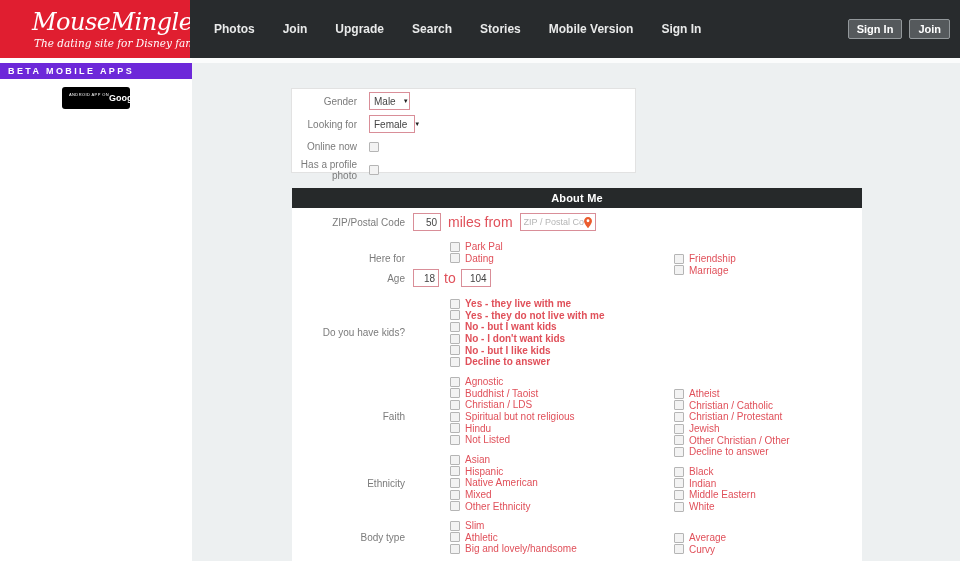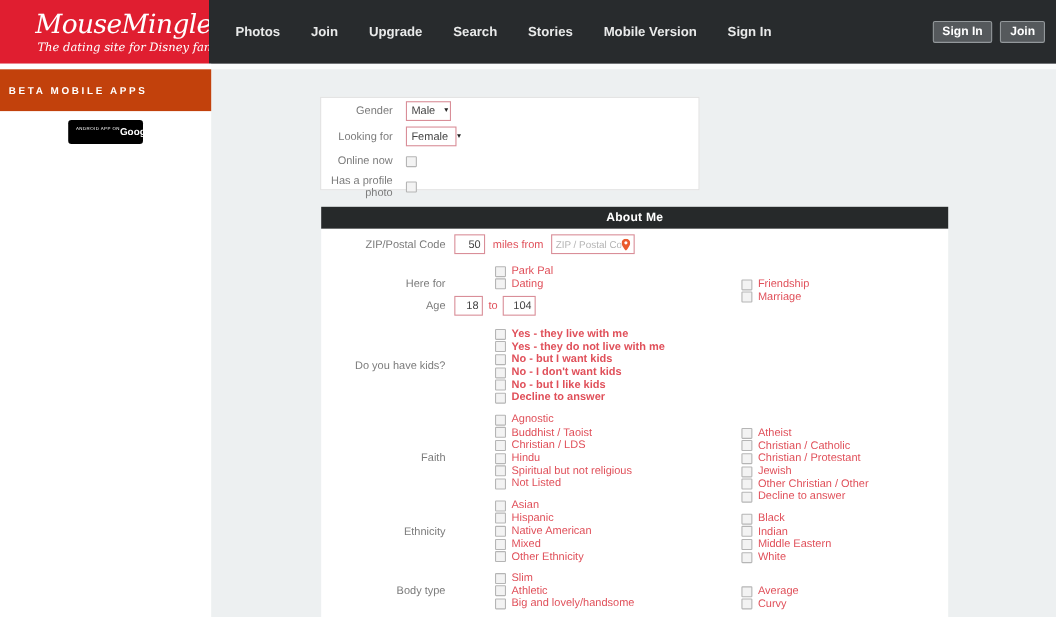--- a/index.html
+++ b/index.html
@@ -17,21 +17,21 @@
   .logo-tag{position:absolute;left:34px;top:37px;font-family:"DejaVu Serif",serif;font-style:italic;font-size:10.5px;white-space:nowrap;}
   .nav{position:absolute;left:190px;top:0;width:770px;height:58px;background:#282b2d;display:flex;align-items:center;}
   .nav-items{display:flex;align-items:center;margin-left:10px;}
   .nav-item{color:#e9eaea;font-size:12px;font-weight:bold;padding:0 14px;cursor:pointer;white-space:nowrap;}
   .nav-buttons{position:absolute;right:10px;top:0;height:58px;display:flex;align-items:center;gap:7px;}
   .nav-btn{background:#55595c;border:1px solid #93989b;border-radius:2px;color:#fff;font-size:11px;font-weight:bold;padding:3px 8px;cursor:pointer;font-family:"Liberation Sans",sans-serif;}
   
   .top-strip{position:absolute;left:0;top:58px;width:960px;height:5px;background:#fbfcfc;}
   
   .sidebar{position:absolute;left:0;top:58px;width:192px;height:503px;background:#ffffff;}
-  .beta-bar{margin-top:5px;height:38px;background:#c2410c;color:#fff;font-size:9px;font-weight:bold;letter-spacing:2.4px;display:flex;align-items:center;padding-left:8px;}
+  .beta-bar{margin-top:5px;height:16px;background:#6d28d9;color:#fff;font-size:9px;font-weight:bold;letter-spacing:2.4px;display:flex;align-items:center;padding-left:8px;}
   .gp-badge{width:68px;height:22px;background:#000;border-radius:3px;margin:8px auto 0 auto;display:flex;align-items:center;padding:0 5px 0 4px;box-sizing:border-box;cursor:pointer;}
   .gp-text{margin-left:3px;display:flex;flex-direction:row;line-height:1;}
   .gp-line1{color:#fff;font-size:4px;letter-spacing:.4px;white-space:nowrap;}
   .gp-line2{color:#fff;font-size:9px;font-weight:bold;white-space:nowrap;margin-top:1px;}
   
   .filter-box{position:absolute;left:291px;top:88px;width:345px;height:85px;background:#fff;border:1px solid #e2e2e2;box-sizing:border-box;padding-left:32px;}
   .fb-row{position:absolute;left:0;width:100%;display:flex;align-items:center;}
   .flabel{width:65px;text-align:right;font-size:10px;color:#7b7b7b;flex-shrink:0;}
   .sel{margin-left:12px;border:1px solid #d98e98;background:#fff;height:18px;display:flex;align-items:center;justify-content:space-between;padding:0 4px;font-size:10px;color:#444;box-sizing:border-box;cursor:pointer;}
   .sel .arrow{font-size:6px;color:#222;margin-left:7px;}
@@ -43,21 +43,21 @@
   .grp{position:absolute;left:0;width:100%;display:flex;}
   .glabel{width:113px;text-align:right;font-size:10px;color:#7b7b7b;flex-shrink:0;align-self:center;}
   .gcontent{margin-left:8px;flex:1;display:flex;}
   .col{display:flex;flex-direction:column;}
   .col1{width:224px;}
   .col2{flex:1;margin-top:12px;}
   .opt{display:flex;align-items:center;height:11.6px;cursor:pointer;padding-left:37px;}
   .opt .cbx{margin-right:5px;}
   .olabel{font-size:10px;color:#e0505a;white-space:nowrap;}
   .inp{border:1px solid #d98e98;font-size:10px;color:#444;padding:1px 3px;height:14px;box-sizing:content-box;font-family:"Liberation Sans",sans-serif;outline:none;text-align:right;}
-  .redtxt{font-size:10px;color:#e0505a;}
+  .redtxt{font-size:14px;color:#e0505a;}
   .zipwrap{border:1px solid #d98e98;height:18px;display:flex;align-items:center;padding:0 3px;box-sizing:border-box;background:#fff;}
   .zipwrap input{border:none;width:60px;font-size:9px;color:#555;font-family:"Liberation Sans",sans-serif;outline:none;padding:0;}
   .zipwrap input::placeholder{color:#b5b5b5;}
   .inp::placeholder{color:#b5b5b5;}
   .row-center{align-items:center;}
 </style>
 </head>
 <body>
 
 <div class="header">
@@ -222,25 +222,25 @@
         <div class="opt">
             <span class="cbx"></span>
             <span class="olabel">Buddhist / Taoist</span>
           </div>
         <div class="opt">
             <span class="cbx"></span>
             <span class="olabel">Christian / LDS</span>
           </div>
         <div class="opt">
             <span class="cbx"></span>
+            <span class="olabel">Spiritual but not religious</span>
+          </div>
+        <div class="opt">
+            <span class="cbx"></span>
             <span class="olabel">Hindu</span>
-          </div>
-        <div class="opt">
-            <span class="cbx"></span>
-            <span class="olabel">Spiritual but not religious</span>
           </div>
         <div class="opt">
             <span class="cbx"></span>
             <span class="olabel">Not Listed</span>
           </div>
       </div>
       <div class="col col2">
         <div class="opt">
             <span class="cbx"></span>
             <span class="olabel">Atheist</span>

